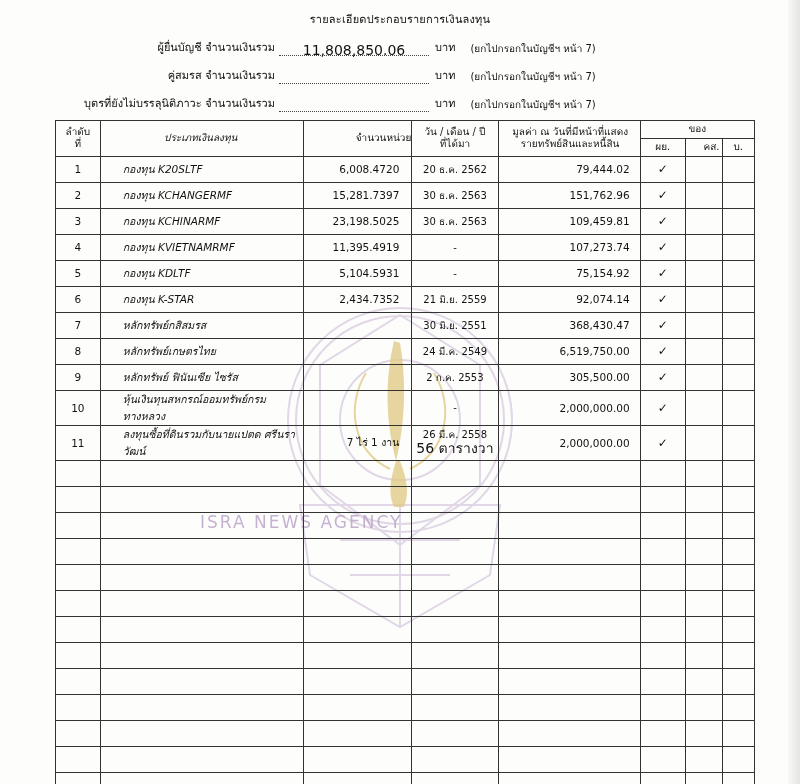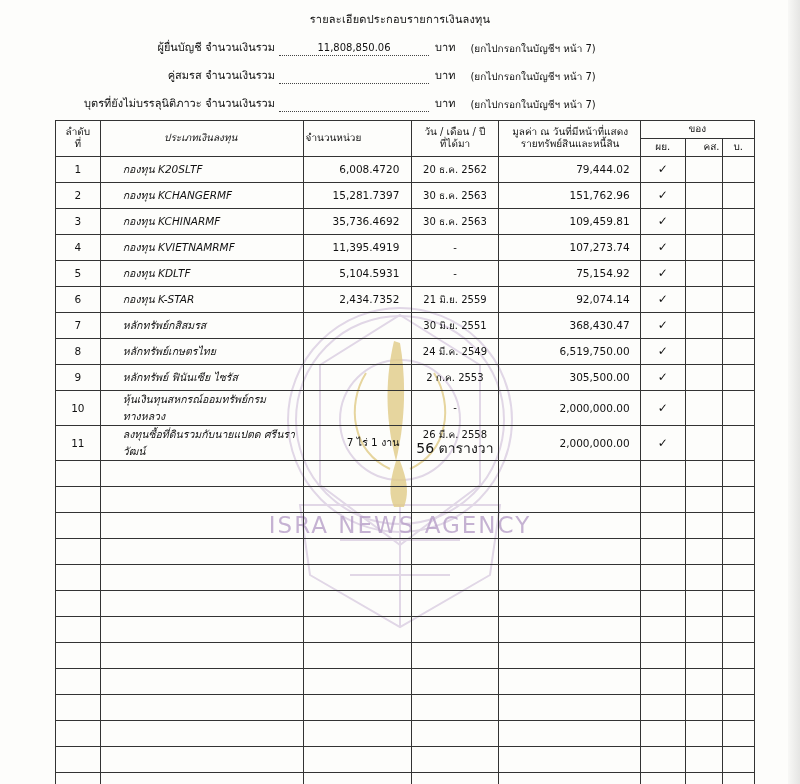--- a/index.html
+++ b/index.html
@@ -56,21 +56,21 @@
     text-align: right;
   }
   .hline.l1 .lbl { width: 215px; }
   .hline.l2 .lbl { width: 215px; }
   .hline.l3 .lbl { width: 215px; }
   .hline .dots {
     flex: 0 0 auto;
     border-bottom: 1px dotted #444;
     height: 13px;
     text-align: center;
-    font-size: 10px;
+    font-size: 14px;
     margin: 0 4px;
     position: relative;
   }
   .hline.l1 .dots { width: 150px; }
   .hline.l2 .dots { width: 150px; }
   .hline.l3 .dots { width: 150px; }
   .hline .unit { margin-left: 2px; }
   .hline .note { margin-left: 15px; font-size: 10px; }
 
   table.main {
@@ -130,22 +130,21 @@
     opacity: 0.75;
     font-family: "DejaVu Sans", "Liberation Sans", sans-serif;
     pointer-events: none;
     letter-spacing: 1px;
   }
   .wm-text2 {
     position: absolute;
     left: 200px;
     top: 512px;
     width: 400px;
-    text-align: center;
-    font-size: 23px;
+    font-size: 17px;
     color: #b8a0c9;
     opacity: 0.8;
     letter-spacing: 2px;
     pointer-events: none;
   }
 </style>
 </head>
 <body>
 
 <div class="page">
@@ -196,21 +195,21 @@
   <div class="wm-text2">ISRA NEWS AGENCY</div>
 
   <table class="main">
     <thead>
       <tr>
         <th class="c-no" rowspan="2">
           <div>ลำดับ</div>
           <div>ที่</div>
         </th>
         <th class="c-type" rowspan="2" style="text-align:center;padding-left:0 !important;">ประเภทเงินลงทุน</th>
-        <th class="c-amount" rowspan="2" style="text-align:left;padding-right:0 !important;">จำนวนหน่วย</th>
+        <th class="c-amount" rowspan="2" style="text-align:right;padding-right:0 !important;">จำนวนหน่วย</th>
         <th class="c-date" rowspan="2">
           <div>วัน / เดือน / ปี</div>
           <div>ที่ได้มา</div>
         </th>
         <th class="c-value" rowspan="2" style="text-align:center;padding-right:0 !important;">
           <div>มูลค่า ณ วันที่มีหน้าที่แสดง</div>
           <div>รายทรัพย์สินและหนี้สิน</div>
         </th>
         <th colspan="3" class="grp-of" style="height:12px;">ของ</th>
       </tr>
@@ -237,21 +236,21 @@
           <td class="c-amount">15,281.7397</td>
           <td class="c-date">30 ธ.ค. 2563</td>
           <td class="c-value">151,762.96</td>
           <td class="c-own check">✓</td>
           <td class="c-sp"></td>
           <td class="c-ch"></td>
         </tr>
         <tr>
           <td class="c-no">3</td>
           <td class="c-type">กองทุน KCHINARMF</td>
-          <td class="c-amount">35,736.4692</td>
+          <td class="c-amount">23,198.5025</td>
           <td class="c-date">30 ธ.ค. 2563</td>
           <td class="c-value">109,459.81</td>
           <td class="c-own check">✓</td>
           <td class="c-sp"></td>
           <td class="c-ch"></td>
         </tr>
         <tr>
           <td class="c-no">4</td>
           <td class="c-type">กองทุน KVIETNAMRMF</td>
           <td class="c-amount">11,395.4919</td>

